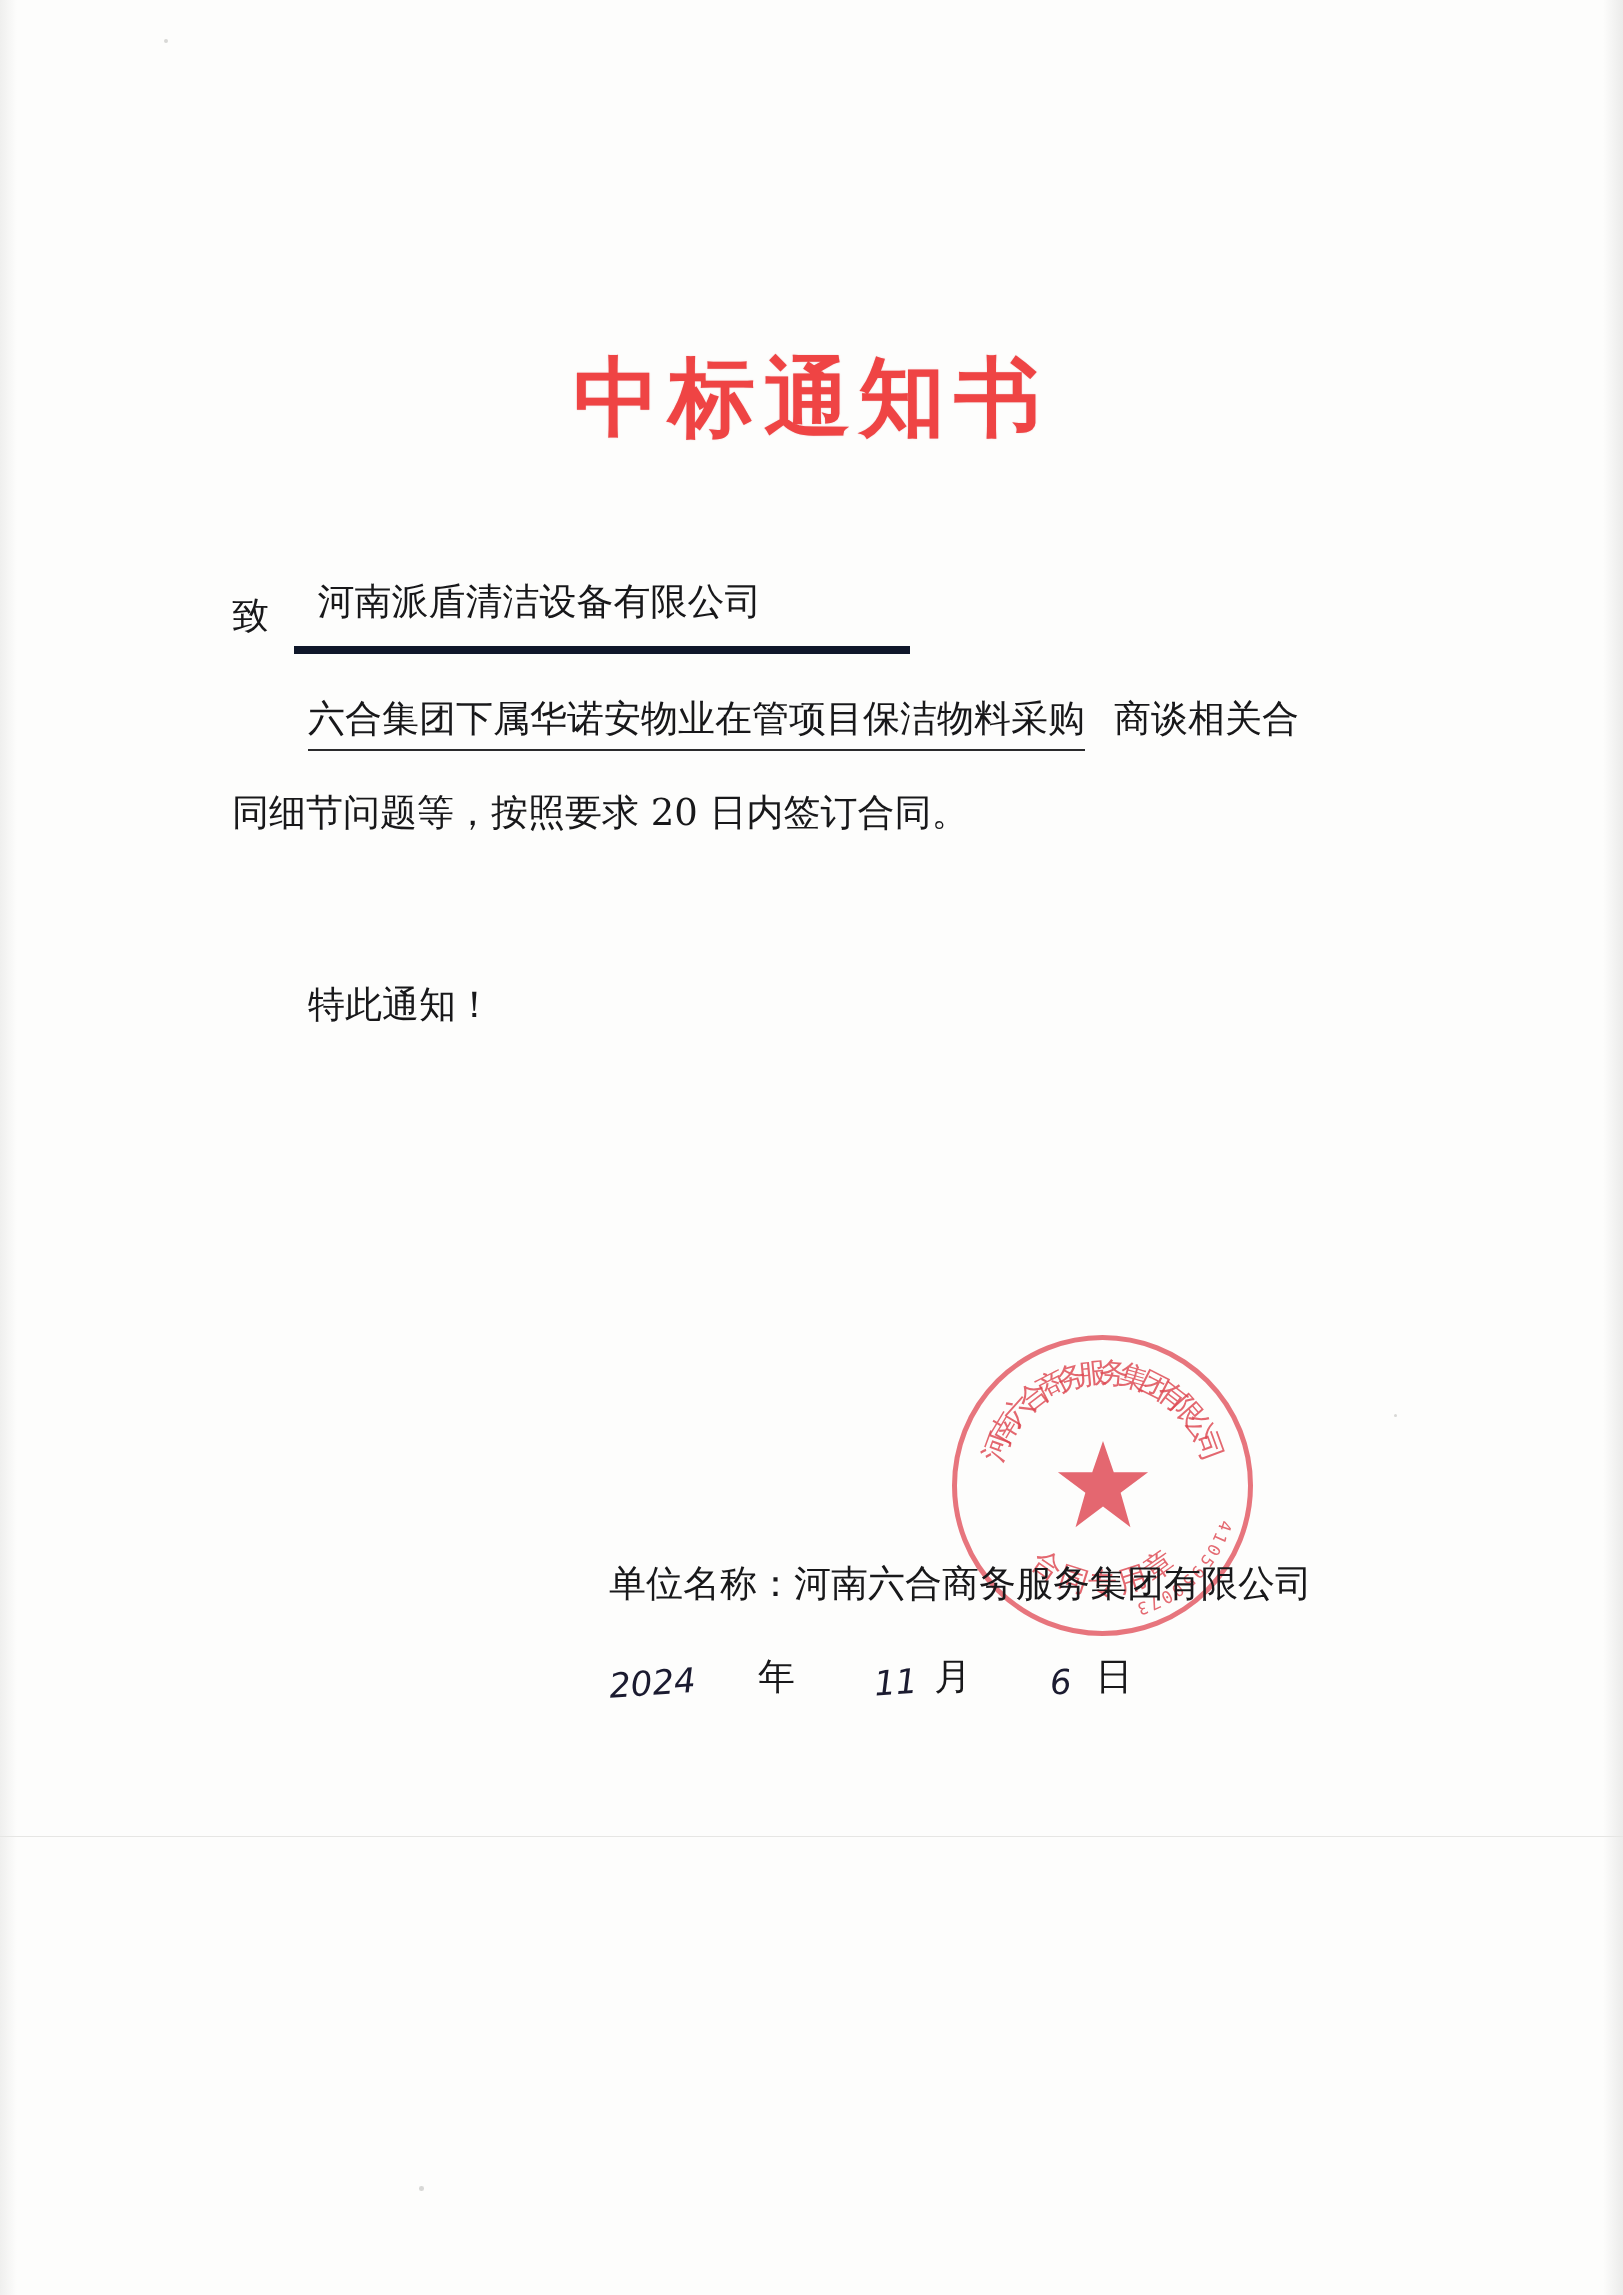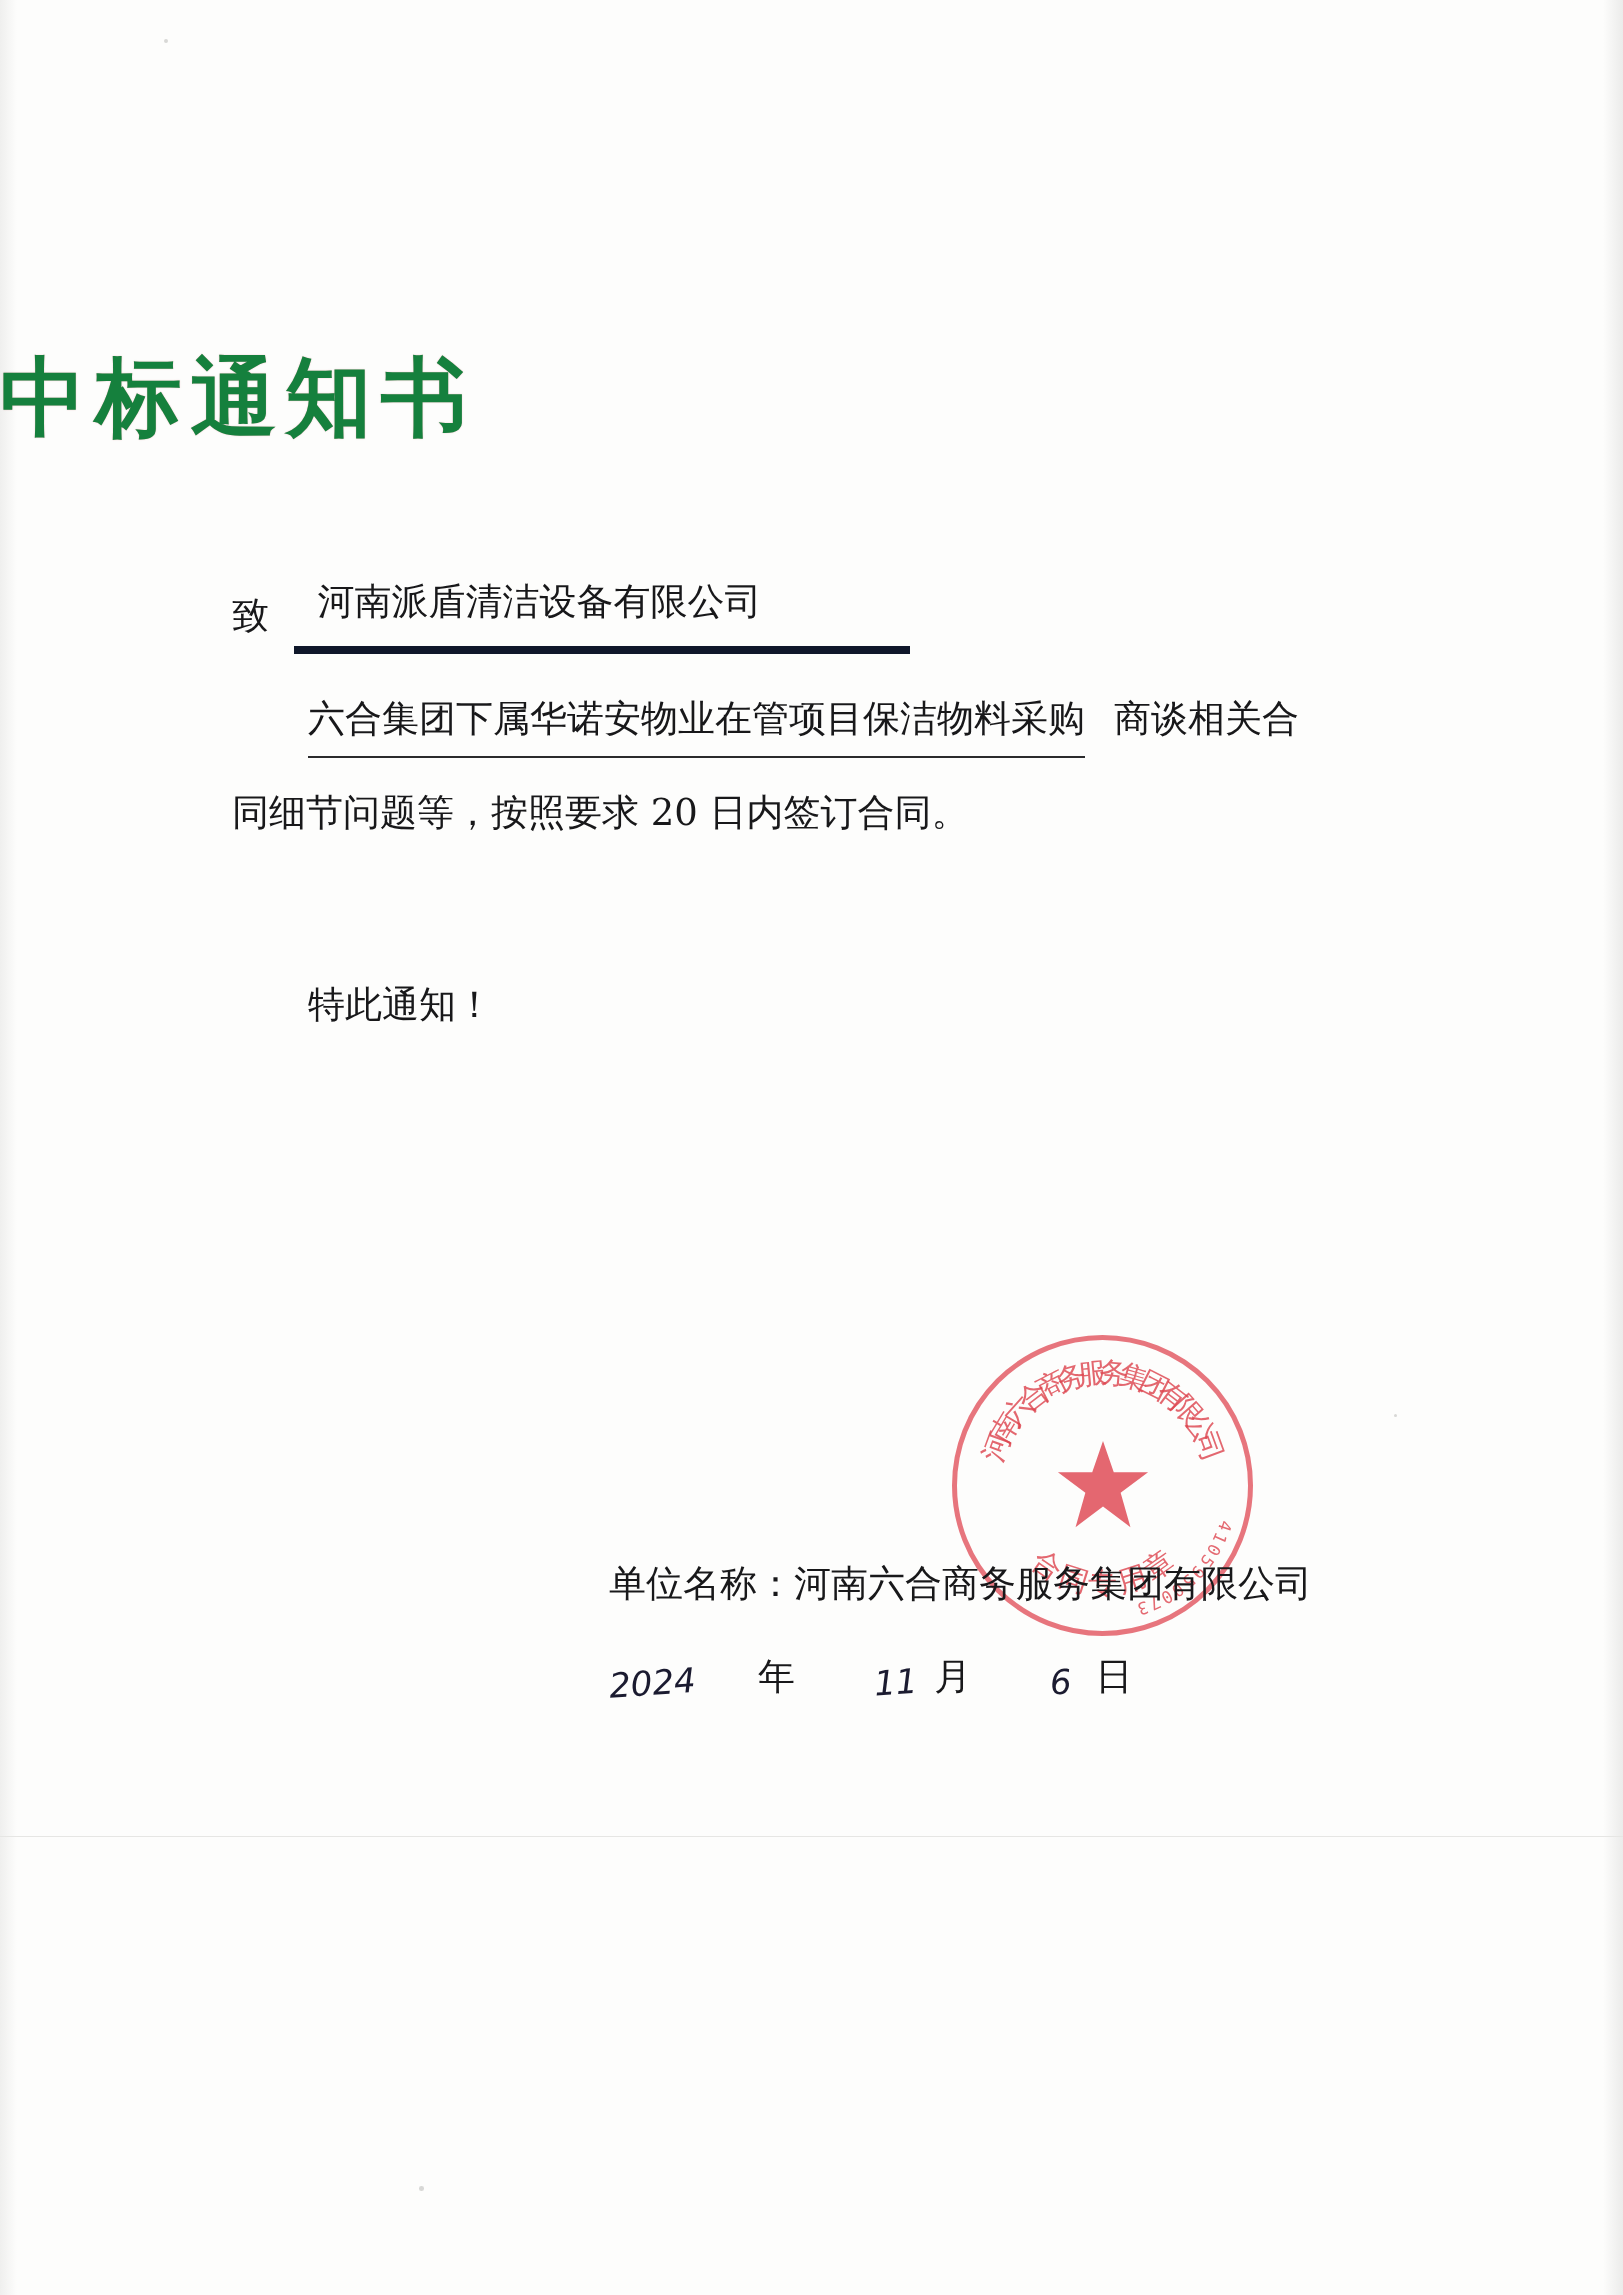--- a/index.html
+++ b/index.html
@@ -58,26 +58,26 @@
     width: 1623px;
     height: 2295px;
   }
 
   
   .title {
     position: absolute;
     top: 340px;
     left: 0;
     width: 1623px;
-    text-align: left;
+    text-align: center;
     font-family: "DejaVu Serif", "Liberation Serif", serif;
     font-weight: bold;
     font-size: 86px;
     letter-spacing: 9.2px;
-    color: #15803d;
+    color: #ef4444;
     text-shadow: 0 0 1.3px rgba(192,32,42,0.35);
   }
 
   
   .body-block {
     position: absolute;
     left: 232px;
     top: 556px;
     width: 1172px;
     font-size: 37px;
@@ -114,21 +114,21 @@
   .para2 {
     margin-top: 26px;
     text-indent: 0;
   }
   .indent {
     display: inline-block;
     width: 76px;
   }
   .project-underline {
     border-bottom: 2px solid #2a2a2c;
-    padding-bottom: 16px;
+    padding-bottom: 9px;
   }
 
   .para2-cont {
     margin-top: 17px;
   }
 
   .para3 {
     margin-top: 46px;
   }
   .para3-cont {

